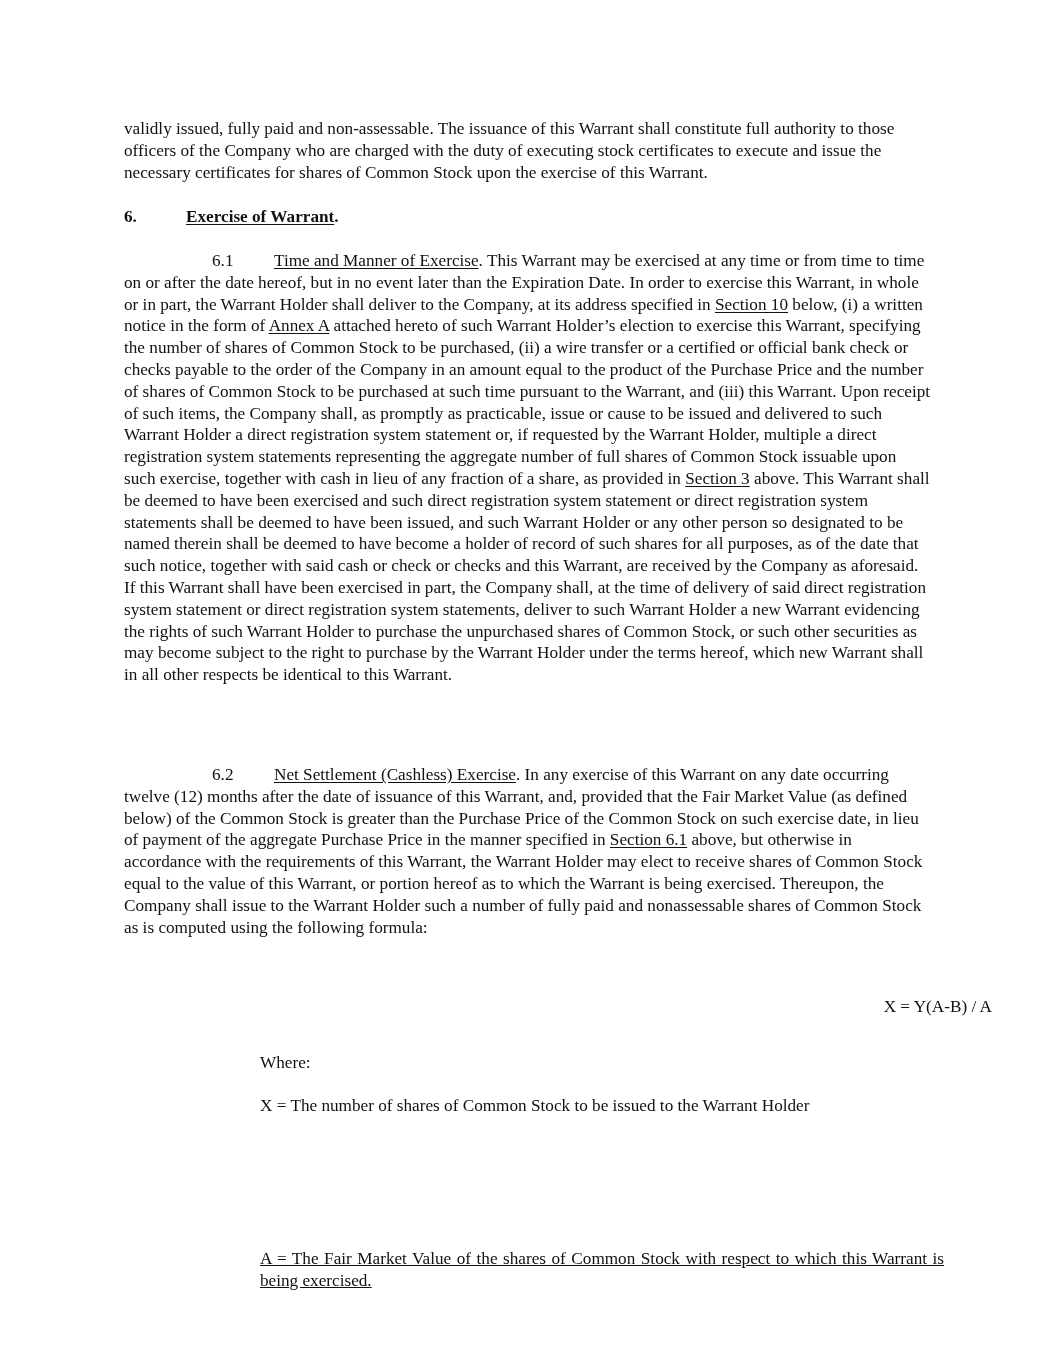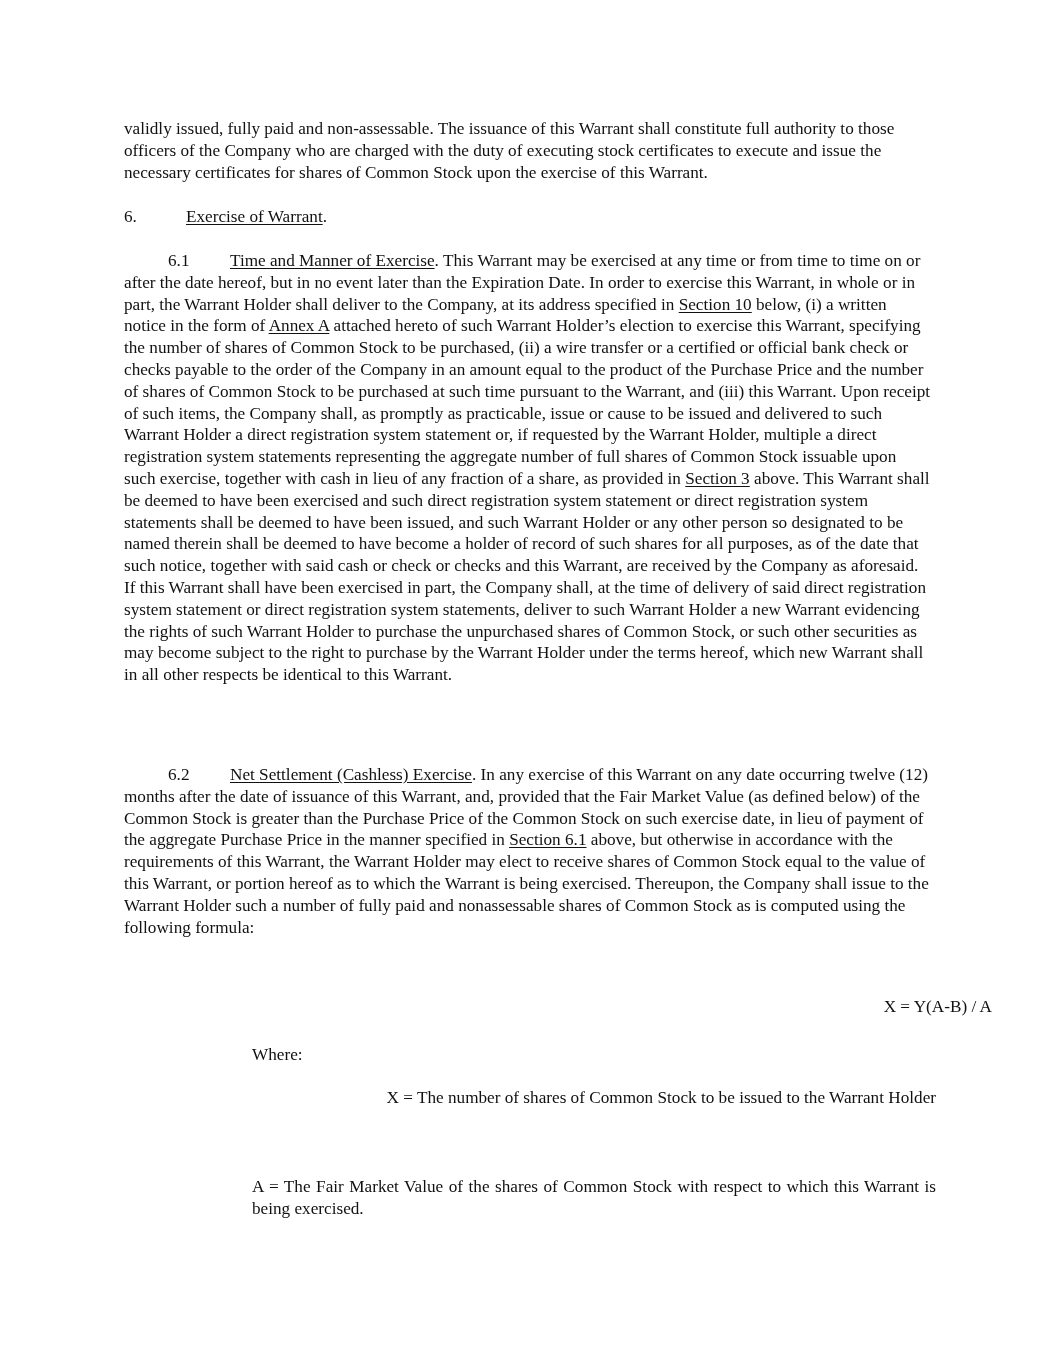--- a/index.html
+++ b/index.html
@@ -28,56 +28,56 @@
       position: absolute;
       left: 124px;
       width: 808px;
       margin: 0;
     }
     .u { text-decoration: underline; text-underline-offset: 2px; }
     .heading {
       position: absolute;
       left: 124px;
       top: 206px;
-      font-weight: normal;
+      font-weight: bold;
       margin: 0;
     }
     .heading .num { display: inline-block; width: 62px; }
-    .para-num { display: inline-block; width: 62px; margin-left: 44px; }
+    .para-num { display: inline-block; width: 62px; margin-left: 88px; }
     .formula {
       position: absolute;
       left: 124px;
       width: 868px;
       top: 996px;
       text-align: right;
       margin: 0;
     }
     .def {
       position: absolute;
       left: 248px;
       width: 684px;
-      margin: 4px;
+      margin: 12px;
     }
     .justify { text-align: justify; }
   </style>
 </head>
 <body>
 
 <div class="page">
 
   <p class="block" style="top:118px;">validly issued, fully paid and non-assessable.  The issuance of this Warrant shall constitute full authority to those officers of the Company who are charged with the duty of executing stock certificates to execute and issue the necessary certificates for shares of Common Stock upon the exercise of this Warrant.</p>
 
   <p class="heading"><span class="num">6.</span><span class="u">Exercise of Warrant</span><span>.</span></p>
 
   <p class="block" style="top:250px;"><span class="para-num">6.1</span><span class="u">Time and Manner of Exercise</span><span>.  This Warrant may be exercised at any time or from time to time on or after the date hereof, but in no event later than the Expiration Date.  In order to exercise this Warrant, in whole or in part, the Warrant Holder shall deliver to the Company, at its address specified in </span><span class="u">Section 10</span><span> below, (i) a written notice in the form of </span><span class="u">Annex A</span><span> attached hereto of such Warrant Holder’s election to exercise this Warrant, specifying the number of shares of Common Stock to be purchased, (ii) a wire transfer or a certified or official bank check or checks payable to the order of the Company in an amount equal to the product of the Purchase Price and the number of shares of Common Stock to be purchased at such time pursuant to the Warrant, and (iii) this Warrant.  Upon receipt of such items, the Company shall, as promptly as practicable, issue or cause to be issued and delivered to such Warrant Holder a direct registration system statement or, if requested by the Warrant Holder, multiple a direct registration system statements representing the aggregate number of full shares of Common Stock issuable upon such exercise, together with cash in lieu of any fraction of a share, as provided in </span><span class="u">Section 3</span><span> above. This Warrant shall be deemed to have been exercised and such direct registration system statement or direct registration system statements shall be deemed to have been issued, and such Warrant Holder or any other person so designated to be named therein shall be deemed to have become a holder of record of such shares for all purposes, as of the date that such notice, together with said cash or check or checks and this Warrant, are received by the Company as aforesaid.  If this Warrant shall have been exercised in part, the Company shall, at the time of delivery of said direct registration system statement or direct registration system statements, deliver to such Warrant Holder a new Warrant evidencing the rights of such Warrant Holder to purchase the unpurchased shares of Common Stock, or such other securities as may become subject to the right to purchase by the Warrant Holder under the terms hereof, which new Warrant shall in all other respects be identical to this Warrant.</span></p>
 
   <p class="block" style="top:764px;"><span class="para-num">6.2</span><span class="u">Net Settlement (Cashless) Exercise</span><span>.  In any exercise of this Warrant on any date occurring twelve (12) months after the date of issuance of this Warrant, and, provided that the Fair Market Value (as defined below) of the Common Stock is greater than the Purchase Price of the Common Stock on such exercise date, in lieu of payment of the aggregate Purchase Price in the manner specified in </span><span class="u">Section 6.1</span><span> above, but otherwise in accordance with the requirements of this Warrant, the Warrant Holder may elect to receive shares of Common Stock equal to the value of this Warrant, or portion hereof as to which the Warrant is being exercised.  Thereupon, the Company shall issue to the Warrant Holder such a number of fully paid and nonassessable shares of Common Stock as is computed using the following formula:</span></p>
 
   <p class="formula">X = Y(A-B) / A</p>
 
   <p class="def" style="top:1040px;">Where:</p>
 
-  <p class="def" style="top:1083px;text-align:right;">X = The number of shares of Common Stock to be issued to the Warrant Holder</p>
+  <p class="def" style="top:1083px;">X = The number of shares of Common Stock to be issued to the Warrant Holder</p>
 
 
-  <p class="def justify" style="top:1172px;">A = The Fair Market Value of the shares of Common Stock with respect to which this Warrant is being exercised.</p>
+  <p class="def justify" style="top:1236px;text-decoration:underline;">A = The Fair Market Value of the shares of Common Stock with respect to which this Warrant is being exercised.</p>
 
 </div>
 
 </body></html>

